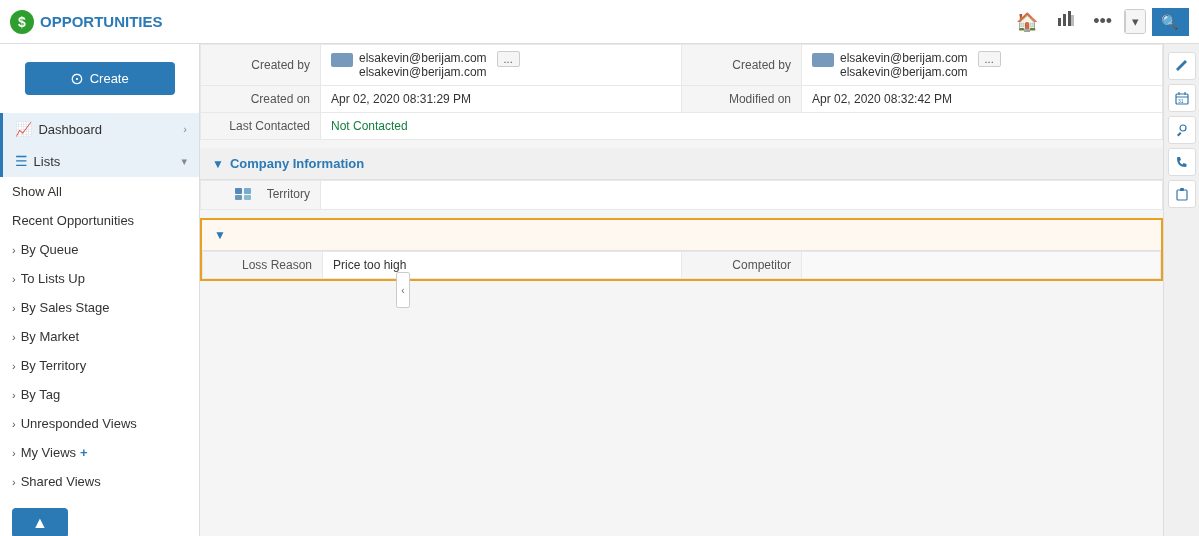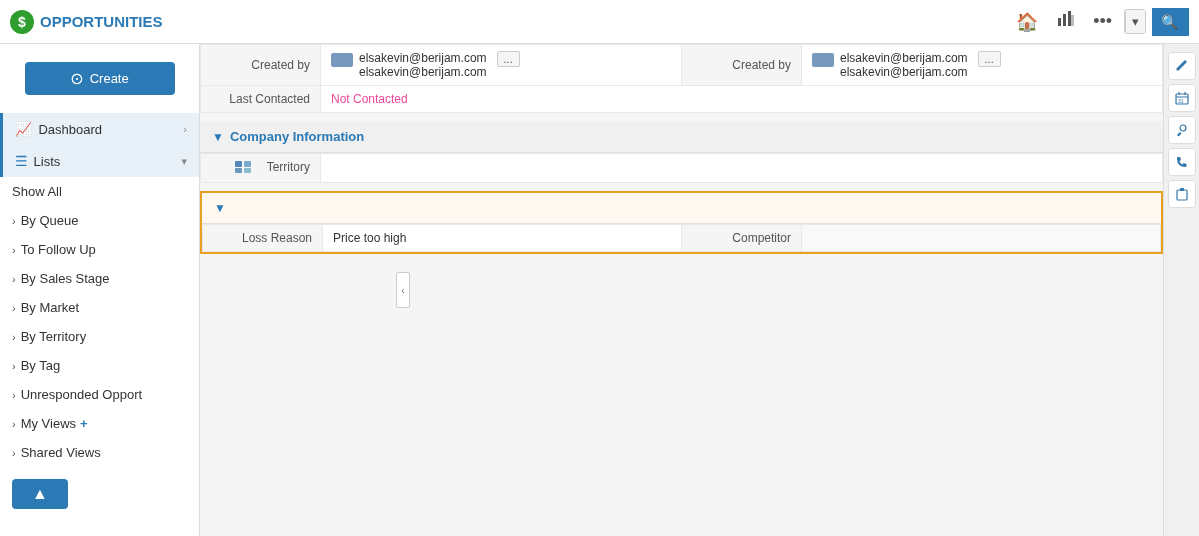--- a/index.html
+++ b/index.html
@@ -329,46 +329,49 @@
         <span class="item-icon">☰</span>
         <span>Lists</span>
       </div>
       <span class="chevron">▾</span>
     </div>
 
     <div class="sidebar-section-label">
       <span>Show All</span>
     </div>
     <div class="sidebar-section-label">
+      <span>Recent Opportunities</span>
+    </div>
+    <div class="sidebar-section-label">
       <span class="arrow">›</span>
       <span>By Queue</span>
     </div>
     <div class="sidebar-section-label">
       <span class="arrow">›</span>
-      <span>To Follow Up</span>
+      <span>To Lists Up</span>
     </div>
     <div class="sidebar-section-label">
       <span class="arrow">›</span>
       <span>By Sales Stage</span>
     </div>
     <div class="sidebar-section-label">
       <span class="arrow">›</span>
       <span>By Market</span>
     </div>
     <div class="sidebar-section-label">
       <span class="arrow">›</span>
       <span>By Territory</span>
     </div>
     <div class="sidebar-section-label">
       <span class="arrow">›</span>
       <span>By Tag</span>
     </div>
     <div class="sidebar-section-label">
       <span class="arrow">›</span>
-      <span>Unresponded Opport</span>
+      <span>Unresponded Views</span>
     </div>
     <div class="sidebar-section-label">
       <span class="arrow">›</span>
       <span>My Views</span>
       <span style="margin-left:4px;color:#2b7ab5;font-weight:bold;font-size:13px;">+</span>
     </div>
     <div class="sidebar-section-label">
       <span class="arrow">›</span>
       <span>Shared Views</span>
     </div>
@@ -405,22 +408,28 @@
               <span style="display:inline-block;width:22px;height:14px;background:#7799bb;border-radius:2px;margin-top:2px;flex-shrink:0;"></span>
               <div>
                 <div>elsakevin@berijam.com</div>
                 <div>elsakevin@berijam.com</div>
               </div>
               <button class="inline-edit-btn">...</button>
             </div>
           </td>
         </tr>
         <tr>
+          <td class="field-label">Created on</td>
+          <td class="field-value">Apr 02, 2020 08:31:29 PM</td>
+          <td class="field-label">Modified on</td>
+          <td class="field-value">Apr 02, 2020 08:32:42 PM</td>
+        </tr>
+        <tr>
           <td class="field-label">Last Contacted</td>
-          <td class="field-value" colspan="3" style="color:#ec4899;">Not Contacted</td>
+          <td class="field-value" colspan="3" style="color:#15803d;">Not Contacted</td>
         </tr>
       </tbody>
         </table>
     </div>
 
     <div class="section-card">
       <div class="section-header">
         <span class="collapse-arrow">▼</span>
         <span class="section-title">Company Information</span>
       </div>

